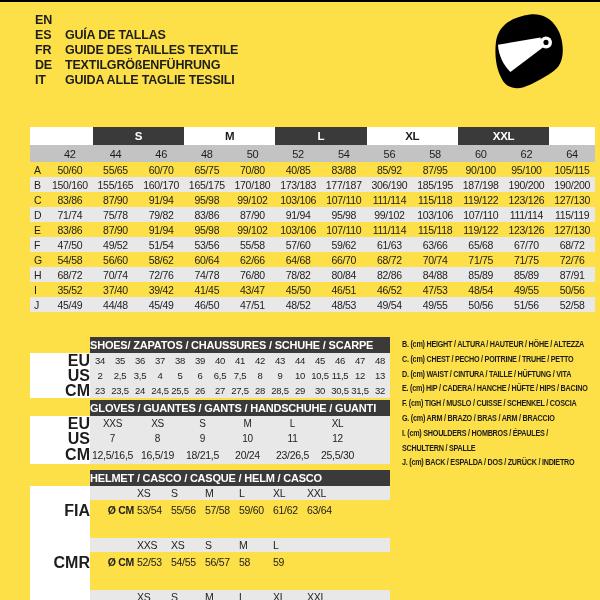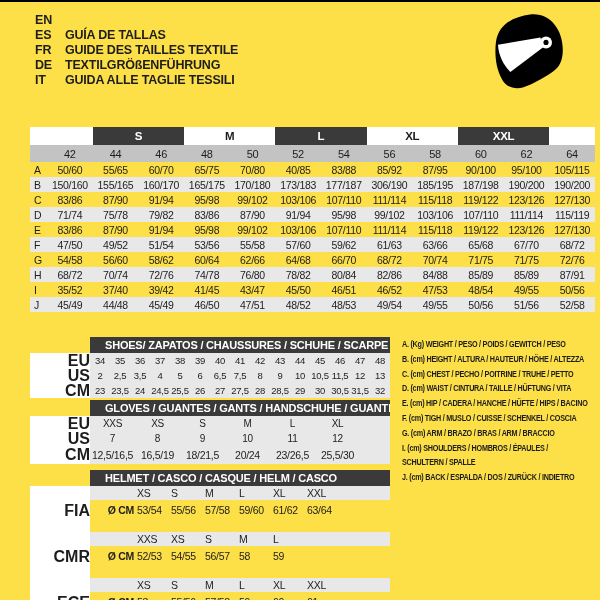--- a/index.html
+++ b/index.html
@@ -22,33 +22,33 @@
   #main-table tr.group-row td{height:18px;font-weight:bold;font-size:11.5px;background:#fff;}
   #main-table tr.group-row td.dark{background:#3a3a3a;color:#fff;}
   #main-table tr.size-row td{background:#c3c3c3;height:17px;font-size:11px;}
   #main-table tr.alt td{background:#e8e8e8;}
   #main-table td.rowlbl{text-align:left;padding-left:4px;}
 
   
   .sub{position:absolute;left:30px;width:360px;}
   #shoes{top:337px;} #gloves{top:400px;} #helmetT{top:470px;}
   .sub-header{margin-left:60px;width:300px;height:16px;background:#3a3a3a;color:#fff;
-              font-weight:bold;font-size:11px;line-height:16px;padding-left:15px;
+              font-weight:bold;font-size:11px;line-height:16px;padding-left:0;
               box-sizing:border-box;letter-spacing:-0.2px;white-space:nowrap;overflow:hidden;}
   .grow{display:grid;height:15px;line-height:15px;font-size:9.5px;letter-spacing:-0.3px;}
   .grow .rl{font-weight:bold;font-size:16px;letter-spacing:0;padding-left:4px;background:#fff;text-align:right;}
   .grow .c{text-align:center;white-space:nowrap;overflow:hidden;}
   .grow.band .c,.grow.band .fill{background:#e8e8e8;}
   .srow{grid-template-columns:60px repeat(15,20px);}
   .glrow{grid-template-columns:60px repeat(6,45px) 30px;font-size:10px;}
   .glrow.tall{height:18px;line-height:18px;font-size:10.5px;}
   .hrow{grid-template-columns:60px 44px repeat(6,34px) 52px;font-size:10.5px;}
   .hrow .c{text-align:left;padding-left:3px;}
   .hrow.sizes{height:14px;line-height:14px;}
-  .hrow.data{height:32px;line-height:21px;}
+  .hrow.data{height:38px;line-height:21px;}
   .hrow .unit{font-weight:bold;text-align:right;padding-left:10px;white-space:nowrap;}
 
   
   .legend{position:absolute;left:402px;top:337px;width:198px;}
   .legend-line{font-size:8.5px;font-weight:bold;line-height:14.8px;white-space:nowrap;
                letter-spacing:-0.3px;transform:scaleX(0.85);transform-origin:left center;}
 </style>
 </head>
 <body>
 
@@ -443,23 +443,20 @@
           <div class="c">59</div>
           <div class="c">60</div>
           <div class="c">61</div>
           <div class="fill"></div>
         </div>
       </div>
   </div>
 
   <div class="legend" id="legend-block">
       <div class="legend-item">
-        <div class="legend-line">A. (Kg) WEIGHT / PESO / POIDS / GEWITCH / PESO</div>
-      </div>
-      <div class="legend-item">
         <div class="legend-line">B. (cm) HEIGHT / ALTURA / HAUTEUR / HÖHE / ALTEZZA</div>
       </div>
       <div class="legend-item">
         <div class="legend-line">C. (cm) CHEST / PECHO / POITRINE / TRUHE / PETTO</div>
       </div>
       <div class="legend-item">
         <div class="legend-line">D. (cm) WAIST / CINTURA / TAILLE / HÜFTUNG / VITA</div>
       </div>
       <div class="legend-item">
         <div class="legend-line">E. (cm) HIP / CADERA / HANCHE / HÜFTE / HIPS / BACINO</div>

